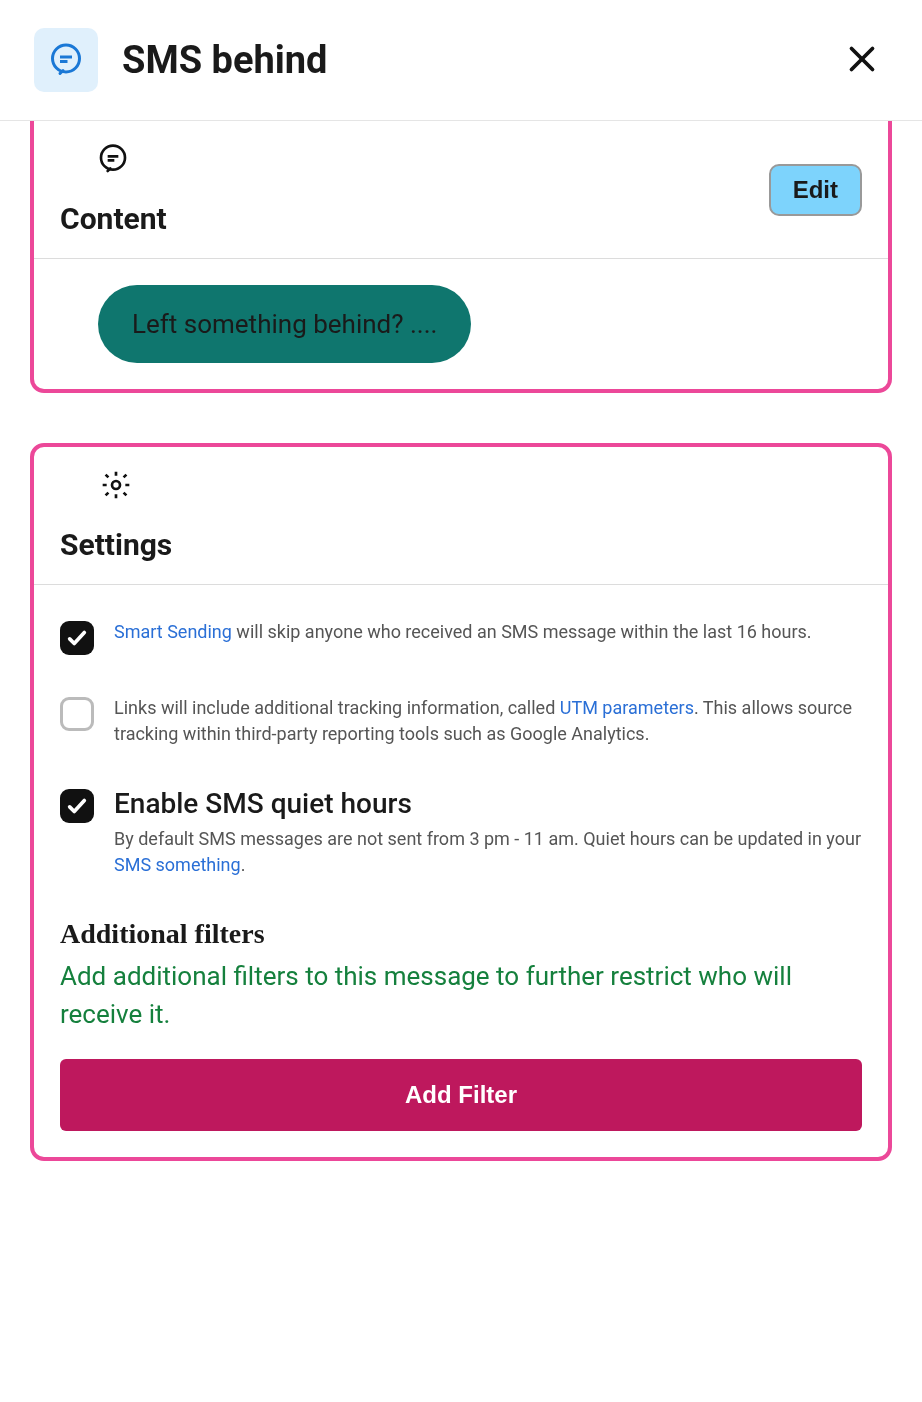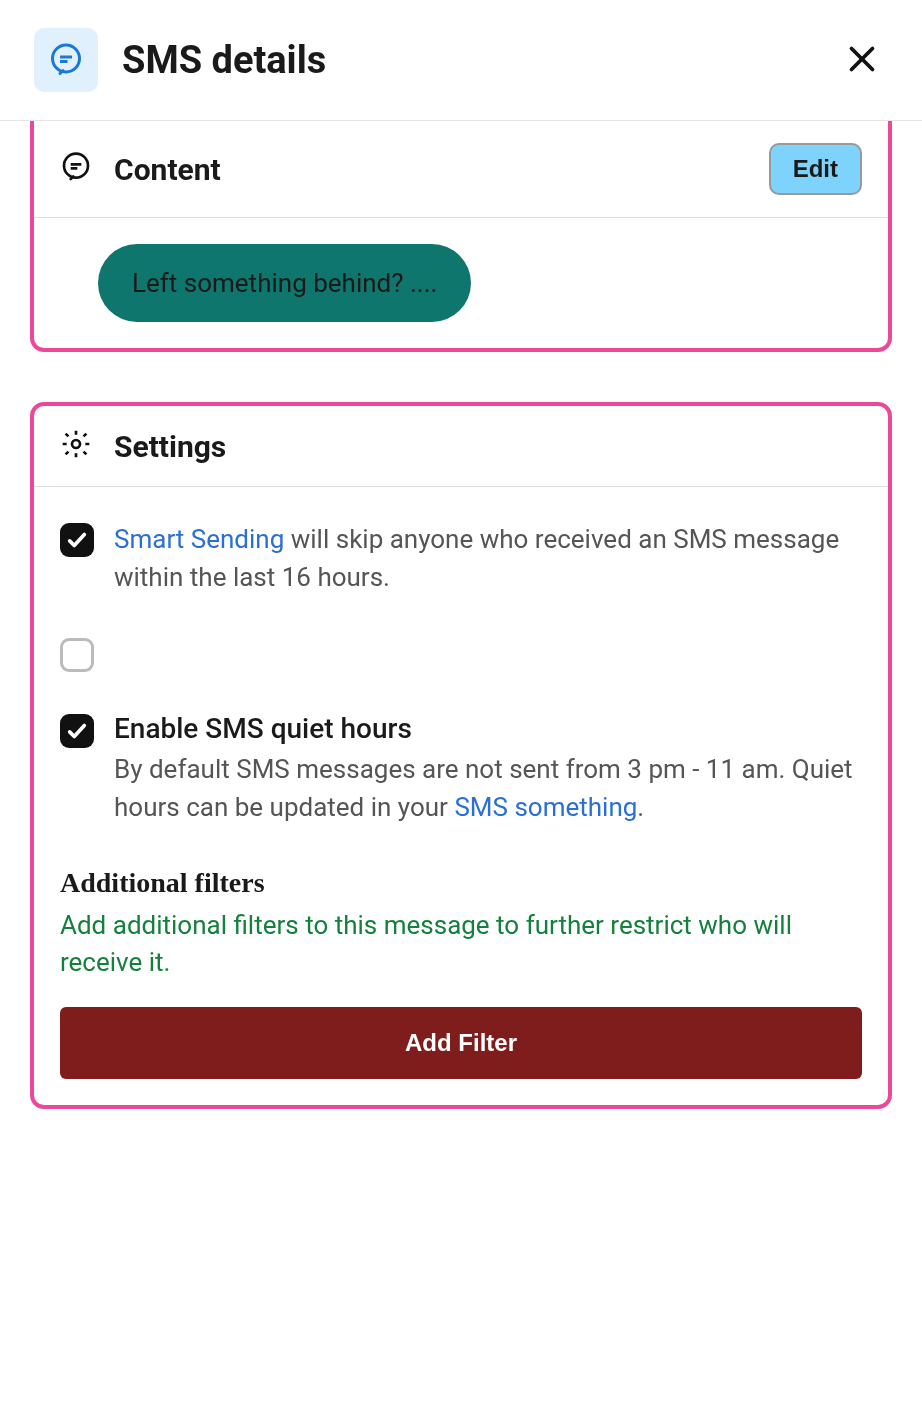--- a/index.html
+++ b/index.html
@@ -56,20 +56,21 @@
     display: flex;
     align-items: center;
     justify-content: space-between;
     padding: 22px 26px 22px 26px;
     border-bottom: 1px solid #dcdcdc;
   }
   .card-header-left {
     display: flex;
     align-items: center;
     gap: 22px;
+    flex-direction: column;
   }
   .card-header-left svg { width: 32px; height: 32px; }
   .card-title {
     font-size: 30px;
     font-weight: 700;
     color: #1a1a1a;
   }
   .edit-btn {
     background: #7dd3fc;
     border: 2px solid #999;
@@ -117,21 +118,21 @@
   }
   .checkbox svg { width: 22px; height: 22px; }
   .setting-text { flex: 1; }
   .setting-title {
     font-size: 28px;
     font-weight: 500;
     color: #1a1a1a;
     margin-bottom: 6px;
   }
   .setting-desc {
-    font-size: 26px;
+    font-size: 18px;
     line-height: 1.45;
     color: #555;
   }
   .setting-desc a,
   .linklike {
     color: #2a6fd6;
     text-decoration: none;
     cursor: pointer;
   }
   .filters-block { margin-top: 10px; }
@@ -143,21 +144,21 @@
     font-family: Liberation Serif, serif;
   }
   .filters-desc {
     font-size: 26px;
     color: #15803d;
     line-height: 1.45;
     margin-bottom: 25px;
   }
   .add-filter-btn {
     width: 100%;
-    background: #7f1d1d;
+    background: #be185d;
     color: #fff;
     border: none;
     border-radius: 6px;
     padding: 22px 0;
     font-size: 24px;
     font-weight: 600;
     cursor: pointer;
   }
   .first-card {
     border-top-left-radius: 0;
@@ -171,21 +172,21 @@
 <div class="modal-header">
   <div class="modal-header-left">
     <div class="header-icon-box">
       <svg viewBox="0 0 24 24" fill="none" stroke="#1a78d6" stroke-width="2">
         <circle cx="12" cy="11" r="9"></circle>
         <path d="M8 21 L10 19" stroke-linecap="round"></path>
         <line x1="8" y1="10" x2="16" y2="10"></line>
         <line x1="8" y1="13" x2="13" y2="13"></line>
       </svg>
     </div>
-    <h1 class="modal-title">SMS details</h1>
+    <h1 class="modal-title">SMS behind</h1>
   </div>
   <button class="close-btn">
     <svg viewBox="0 0 24 24" stroke="#111" stroke-width="2.5" stroke-linecap="round">
       <line x1="5" y1="5" x2="19" y2="19"></line>
       <line x1="19" y1="5" x2="5" y2="19"></line>
     </svg>
   </button>
 </div>
 
 <div class="body-area">
@@ -233,20 +234,23 @@
         <div class="setting-text">
           <div class="setting-desc">
             <span class="linklike">Smart Sending</span><span> will skip anyone who received an SMS message within the last 16 hours.</span>
           </div>
         </div>
       </div>
 
       <div class="setting-row">
         <div class="checkbox unchecked"></div>
         <div class="setting-text">
+          <div class="setting-desc">
+            <span>Links will include additional tracking information, called </span><span class="linklike">UTM parameters</span><span>. This allows source tracking within third-party reporting tools such as Google Analytics.</span>
+          </div>
         </div>
       </div>
 
       <div class="setting-row">
         <div class="checkbox checked">
           <svg viewBox="0 0 24 24" stroke="#fff" stroke-width="4" fill="none" stroke-linecap="round" stroke-linejoin="round">
               <polyline points="4 13 9 18 20 6"></polyline>
             </svg>
         </div>
         <div class="setting-text">

